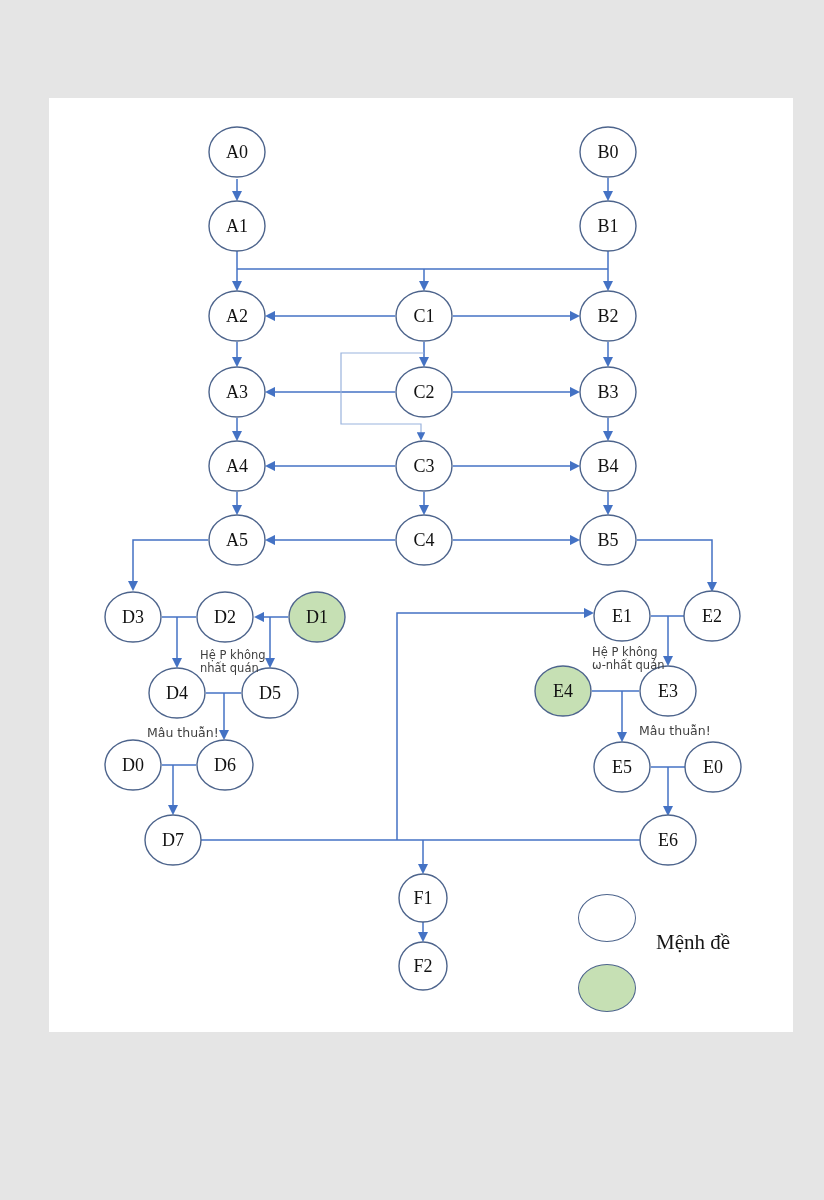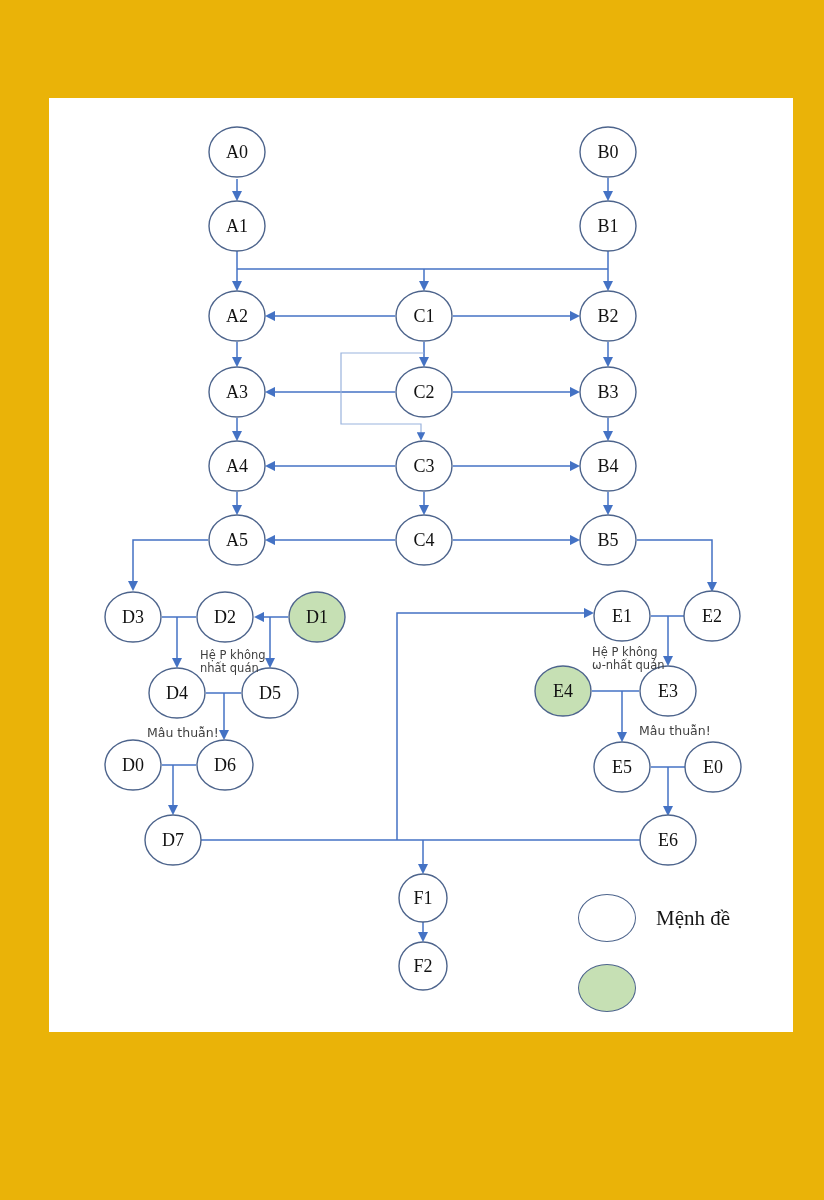--- a/index.html
+++ b/index.html
@@ -1,31 +1,31 @@
 <!DOCTYPE html>
 <html><head>
 <meta charset="utf-8">
 <style>
   html,body{margin:0;padding:0;}
-  .canvas{position:relative;width:824px;height:1200px;background:#eab308;overflow:hidden;
+  .canvas{position:relative;width:824px;height:1200px;background:#e5e5e5;overflow:hidden;
           font-family:"Liberation Serif","DejaVu Serif",serif;}
   .panel{position:absolute;left:49px;top:98px;width:744px;height:934px;background:#ffffff;}
   svg#diagram{position:absolute;left:0;top:0;width:824px;height:1200px;}
   .node-label{font-family:"Liberation Serif","DejaVu Serif",serif;font-size:18px;fill:#111111;}
   .annotation{position:absolute;font-family:"DejaVu Sans","Liberation Sans",sans-serif;
               font-size:11.5px;font-weight:400;color:#3f3f3f;line-height:13px;white-space:pre-line;}
   .ann-d-inc{left:200px;top:649px;}
   .ann-e-inc{left:592px;top:646px;}
   .ann-d-con{left:147px;top:726px;font-size:12.5px;}
   .ann-e-con{left:639px;top:724px;font-size:12.5px;}
   .legend-swatch{position:absolute;width:58px;height:48px;border-radius:50%;
                  border:1.6px solid #4d648c;box-sizing:border-box;}
   .legend-swatch.white{left:578px;top:894px;background:#ffffff;}
   .legend-swatch.green{left:578px;top:964px;background:#c6e0b4;}
-  .legend-label{position:absolute;font-size:21px;color:#151515;white-space:pre-line;line-height:27px;}
+  .legend-label{position:absolute;font-size:21px;color:#151515;white-space:pre-line;line-height:27px;margin-top:24px;}
   .legend-prop{left:656px;top:905px;}
   .legend-neg{left:654px;top:947px;}
 </style>
 </head>
 <body>
 
 <div class="canvas">
   <div class="panel"></div>
 
   <svg id="diagram" viewBox="0 0 824 1200" xmlns="http://www.w3.org/2000/svg">

